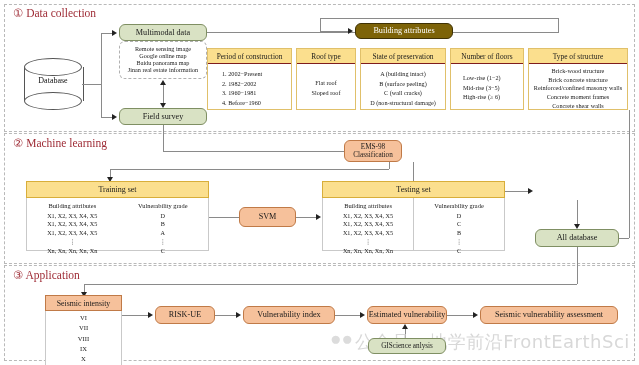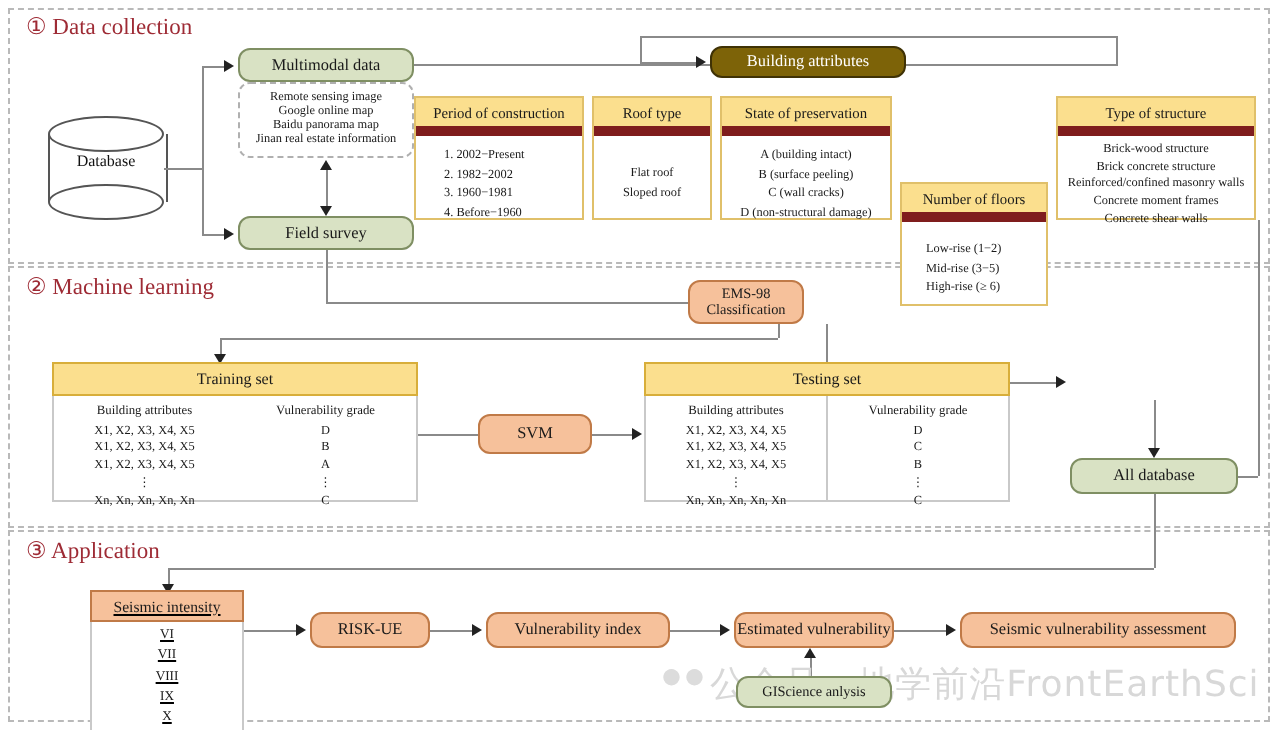--- a/index.html
+++ b/index.html
@@ -31,21 +31,21 @@
   .ar-up{border-left:3.2px solid transparent;border-right:3.2px solid transparent;border-bottom:5px solid #222;}
 
   
   #db{position:absolute;}
   #db .cyl-body{position:absolute;left:0;top:9px;width:58px;height:34px;background:#fff;border-left:1px solid #555;border-right:1px solid #555;}
   #db .cyl-top{position:absolute;left:0;top:0;width:58px;height:18px;border:1px solid #555;border-radius:50%;background:#fff;box-sizing:border-box;}
   #db .cyl-bot{position:absolute;left:0;top:34px;width:58px;height:18px;border:1px solid #555;border-radius:50%;background:#fff;box-sizing:border-box;}
   #db .cyl-label{position:absolute;left:0;top:18px;width:58px;text-align:center;font-size:8px;color:#111;}
 
   .attrcard{position:absolute;box-sizing:border-box;background:#fff;border:1px solid #e0c06a;}
-  .attrcard .hd{background:#fbdf8e;border-bottom:5px solid #7f1d1d;text-align:center;font-size:7.4px;padding:2.5px 0 2.5px;color:#1a1a1a;}
+  .attrcard .hd{background:#fbdf8e;border-bottom:1px solid #7f1d1d;text-align:center;font-size:7.4px;padding:2.5px 0 2.5px;color:#1a1a1a;}
   .attrcard .bd{padding:5px 2px;text-align:center;font-size:6.2px;line-height:1.55;color:#1a1a1a;}
   .attrcard .bd.lft{text-align:left;padding-left:14px;}
 
   .setbox{position:absolute;box-sizing:border-box;}
   .setbox .hd{background:#fbdf8e;border:1px solid #d8ae3a;text-align:center;font-size:8px;padding:3px 0;color:#1a1a1a;}
   .setbox .bd{border:1px solid #c9c9c9;border-top:none;background:#fff;display:flex;height:52px;}
   .setbox .bd .c{flex:1;text-align:center;font-size:6.2px;line-height:1.42;padding-top:3px;color:#1a1a1a;}
   .setbox .bd .c.sep{border-left:1px solid #c9c9c9;}
   .setbox .bd .c .ttl{font-size:6.4px;margin-bottom:1.5px;}
 
@@ -133,21 +133,21 @@
   <div class="attrcard" style="left:360px;top:48px;width:86px;height:62px;">
     <div class="hd">State of preservation</div>
     <div class="bd">
       <div>A (building intact)</div>
       <div>B (surface peeling)</div>
       <div>C (wall cracks)</div>
       <div>D (non-structural damage)</div>
     </div>
   </div>
 
-  <div class="attrcard" style="left:450px;top:48px;width:74px;height:62px;margin-top:43px;">
+  <div class="attrcard" style="left:450px;top:48px;width:74px;height:62px;">
     <div class="hd">Number of floors</div>
     <div class="bd lft" style="padding-top:9px;padding-left:12px;">
       <div>Low-rise (1−2)</div>
       <div>Mid-rise (3−5)</div>
       <div>High-rise (≥ 6)</div>
     </div>
   </div>
 
   <div class="attrcard" style="left:528px;top:48px;width:100px;height:62px;">
     <div class="hd">Type of structure</div>
@@ -240,21 +240,21 @@
 
   <div class="box green fs8" style="left:535px;top:229px;width:84px;height:18px;">
     <span>All database</span>
   </div>
 
   <div class="line v" style="left:577px;top:247px;height:37px;"></div>
   <div class="line h" style="left:84px;top:284px;width:493px;"></div>
   <div class="line v" style="left:84px;top:284px;height:9px;"></div>
   <div class="arrow ar-down" style="left:81px;top:292px;"></div>
 
-  <div class="intensity" style="left:45px;top:295px;width:77px;height:61px;text-decoration:underline;">
+  <div class="intensity" style="left:45px;top:295px;width:77px;height:61px;">
     <div class="hd">Seismic intensity</div>
     <div class="bd">
       <div>VI</div>
       <div>VII</div>
       <div>VIII</div>
       <div>IX</div>
       <div>X</div>
       <div>XI</div>
     </div>
   </div>

